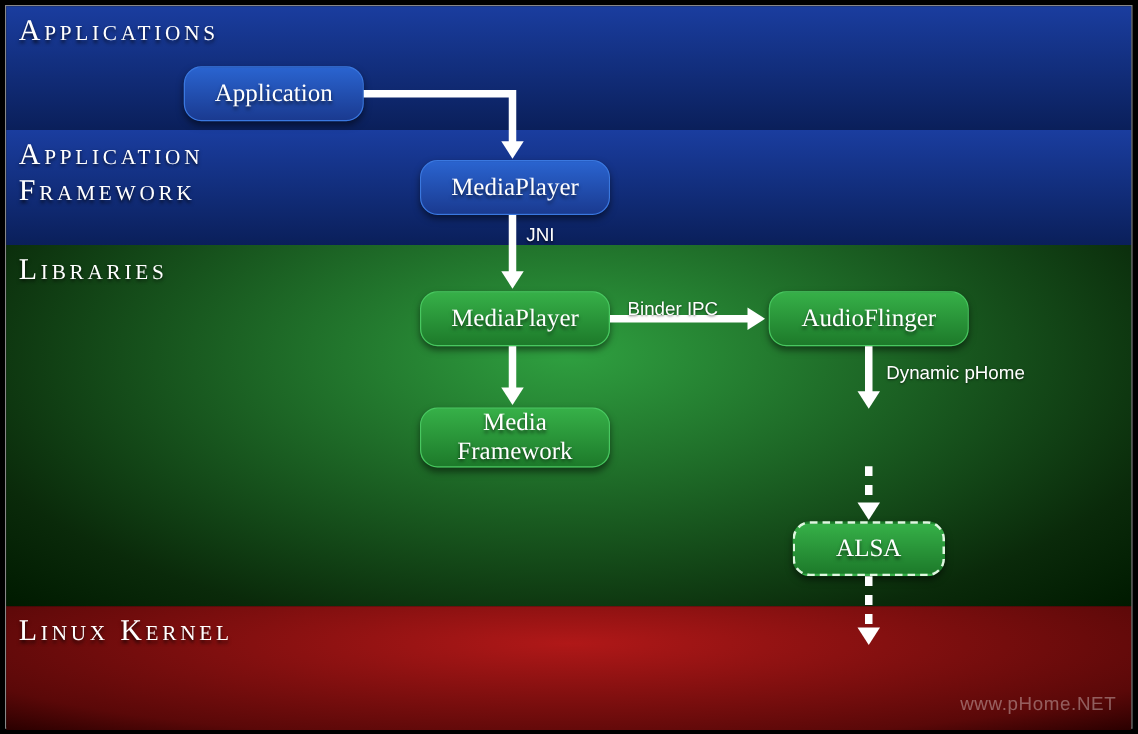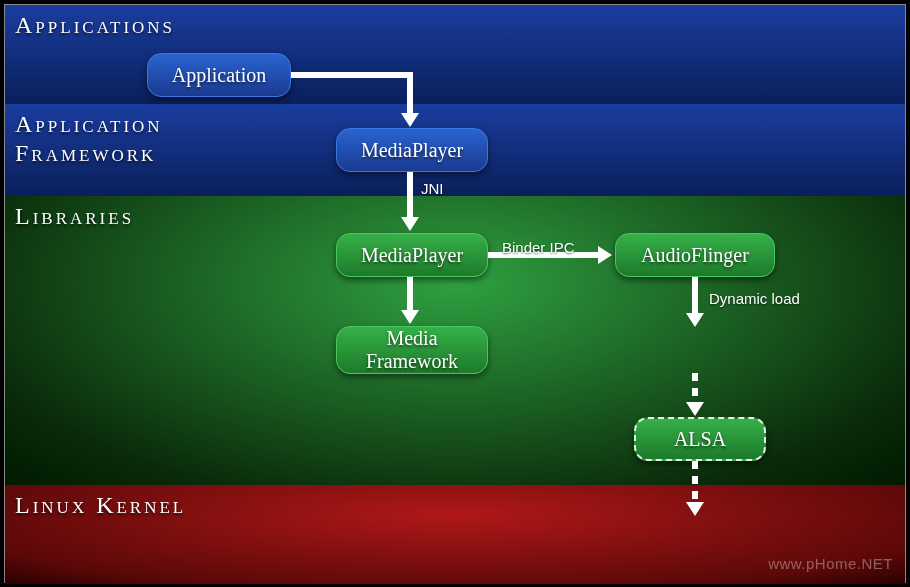--- a/index.html
+++ b/index.html
@@ -155,21 +155,21 @@
   <div class="node node-green" style="left:610px; top:228px; width:160px; height:44px;">
     <span>AudioFlinger</span>
   </div>
 
   <div class="node node-green" style="left:331px; top:321px; width:152px; height:48px; white-space:pre-line;">
     <span>Media
 Framework</span>
   </div>
 
 
-  <div class="node node-green-dashed" style="left:629px; top:412px; width:132px; height:44px;">
+  <div class="node node-green-dashed" style="left:629px; top:412px; width:122px; height:44px;">
     <span>ALSA</span>
   </div>
 
 
   <div class="arrow" style="left:286px; top:67px; width:119px; height:6px;"></div>
   <div class="arrow" style="left:402px; top:67px; width:6px; height:43px;"></div>
   <div class="arrow-head-down" style="left:396px; top:108px;"></div>
 
   <div class="arrow" style="left:402px; top:167px; width:6px; height:47px;"></div>
   <div class="arrow-head-down" style="left:396px; top:212px;"></div>
@@ -177,21 +177,21 @@
 
   <div class="arrow" style="left:483px; top:247px; width:112px; height:6px;"></div>
   <div class="arrow-head-right" style="left:593px; top:241px;"></div>
   <div class="edge-label" style="left:497px; top:222px;margin-top:12px;">Binder IPC</div>
 
   <div class="arrow" style="left:402px; top:272px; width:6px; height:35px;"></div>
   <div class="arrow-head-down" style="left:396px; top:305px;"></div>
 
   <div class="arrow" style="left:687px; top:272px; width:6px; height:38px;"></div>
   <div class="arrow-head-down" style="left:681px; top:308px;"></div>
-  <div class="edge-label" style="left:704px; top:285px;">Dynamic load</div>
+  <div class="edge-label" style="left:704px; top:285px;">Dynamic pHome</div>
 
   <div class="arrow-dashed-v" style="left:687px; top:368px; height:31px;"></div>
   <div class="arrow-head-down" style="left:681px; top:397px;"></div>
 
   <div class="arrow-dashed-v" style="left:687px; top:456px; height:43px;"></div>
   <div class="arrow-head-down" style="left:681px; top:497px;"></div>
 
   <div class="watermark">www.pHome.NET</div>
 </div>
 

